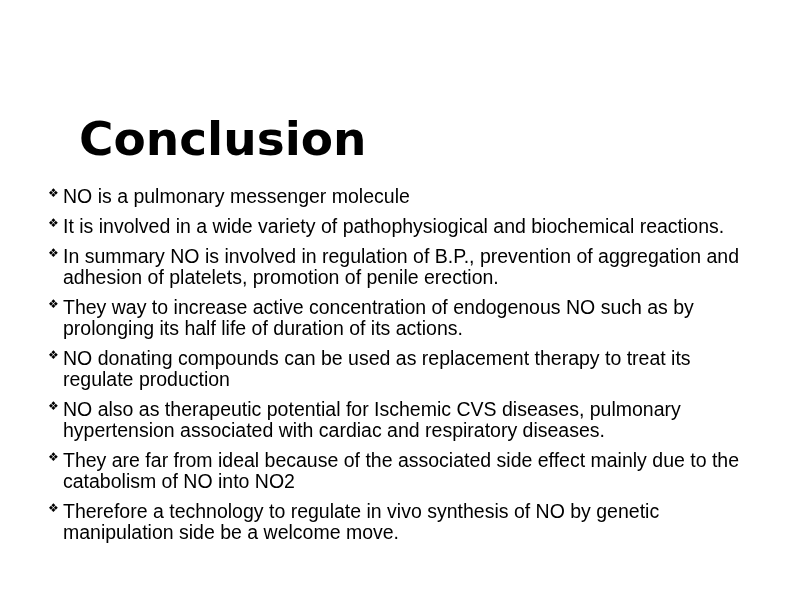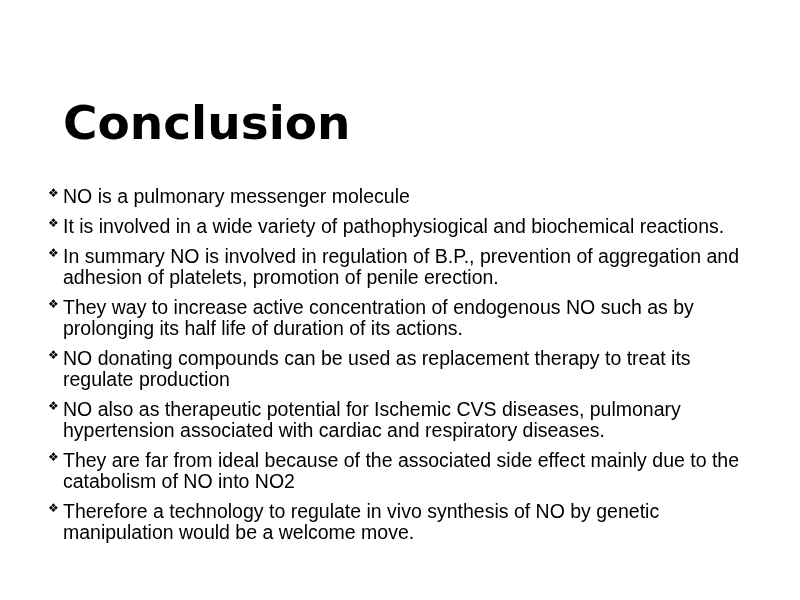--- a/index.html
+++ b/index.html
@@ -1,20 +1,20 @@
 <!DOCTYPE html>
 <html><head>
 <meta charset="utf-8">
 <style>
   html, body { margin:0; padding:0; }
   body { width:800px; height:600px; background:#ffffff; position:relative; overflow:hidden; }
   .title {
     position:absolute; left:63px; top:93px;
     font-family:"DejaVu Sans", sans-serif; font-weight:bold;
-    font-size:47px; line-height:60px; color:#000; margin:0; letter-spacing:0px;
+    font-size:47px; line-height:60px; color:#000; margin:16px; letter-spacing:0px;
   }
   .list {
     position:absolute; left:48px; top:186px; width:740px;
     margin:0; padding:0; list-style:none;
     font-family:"Liberation Sans", sans-serif; font-size:19.5px; line-height:21px; color:#000;
   }
   .item { position:relative; padding-left:15px; margin-bottom:9px; }
   .bullet {
     position:absolute; left:0; top:0px; font-size:12px; line-height:14px; color:#000;
   }
@@ -49,15 +49,15 @@
   <li class="item" style="width:665px">
     <span class="bullet">❖</span>
     <span class="text">NO also as therapeutic potential for Ischemic CVS diseases, pulmonary hypertension  associated with cardiac and respiratory diseases.</span>
   </li>
   <li class="item" style="width:700px">
     <span class="bullet">❖</span>
     <span class="text">They are far from ideal because of the associated side effect mainly due to the catabolism of NO into NO2</span>
   </li>
   <li class="item" style="width:710px">
     <span class="bullet">❖</span>
-    <span class="text">Therefore a technology to regulate in vivo synthesis of NO by genetic manipulation would be a welcome move.</span>
+    <span class="text">Therefore a technology to regulate in vivo synthesis of NO by genetic manipulation side be a welcome move.</span>
   </li>
 </ul>
 
 </body></html>

